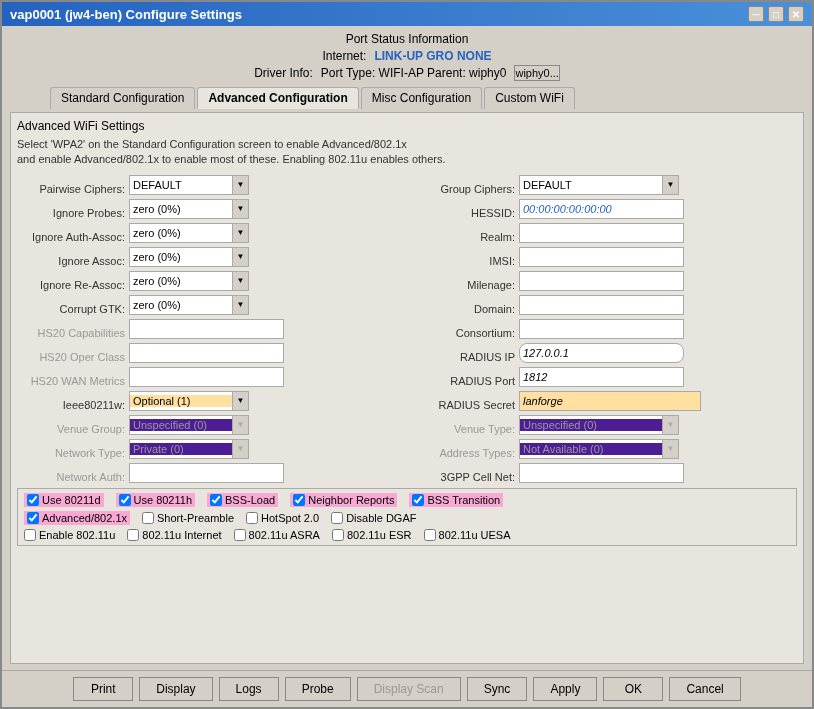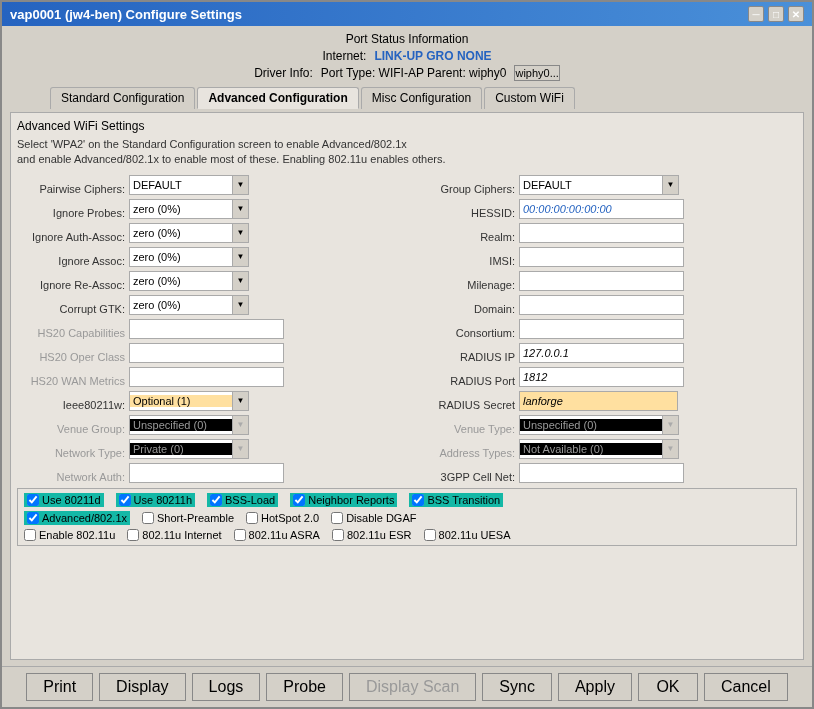--- a/index.html
+++ b/index.html
@@ -172,21 +172,21 @@
     }
     .custom-select-text {
       flex: 1;
       padding: 0 3px;
       font-size: 11px;
       overflow: hidden;
       white-space: nowrap;
     }
     .custom-select-text.disabled {
       color: #999;
-      background: #000000;
+      background: #4c1d95;
     }
     .custom-select-text.orange {
       background: #ffe0a0;
     }
     .dropdown-btn {
       width: 16px;
       height: 18px;
       background: #d4d0c8;
       border-left: 1px solid #aaa;
       display: flex;
@@ -212,42 +212,42 @@
       gap: 12px;
       flex-wrap: wrap;
     }
     .checkbox-item {
       display: flex;
       align-items: center;
       gap: 3px;
       font-size: 11px;
     }
     .checkbox-item.highlighted {
-      background: #14b8a6;
+      background: #f9a8d4;
       padding: 1px 3px;
     }
     input[type="checkbox"] {
       width: 12px;
       height: 12px;
     }
     .bottom-bar {
       display: flex;
       justify-content: center;
       align-items: center;
       gap: 6px;
       padding: 6px 8px;
       border-top: 1px solid #aaa;
       background: #d4d0c8;
     }
     .bottom-btn {
       padding: 4px 16px;
       background: #d4d0c8;
       border: 1px solid #888;
       cursor: pointer;
-      font-size: 16px;
+      font-size: 12px;
       min-width: 60px;
     }
     .bottom-btn.disabled {
       color: #999;
       cursor: default;
     }
   </style>
 </head>
 <body>
 
@@ -421,31 +421,31 @@
             <input type="text" class="form-input" style="width: 165px;" value="">
           </div>
 
           <div class="form-row">
             <span class="form-label">Consortium:</span>
             <input type="text" class="form-input" style="width: 165px;" value="">
           </div>
 
           <div class="form-row">
             <span class="form-label">RADIUS IP</span>
-            <input type="text" class="form-input" style="width: 165px;" value="127.0.0.1">
+            <input type="text" class="form-input" style="width: 165px; border-radius: 8px;" value="127.0.0.1">
           </div>
 
           <div class="form-row">
             <span class="form-label">RADIUS Port</span>
             <input type="text" class="form-input" style="width: 165px;" value="1812">
           </div>
 
           <div class="form-row">
             <span class="form-label">RADIUS Secret</span>
-            <input type="text" class="form-input highlight" style="width: 159px;" value="lanforge">
+            <input type="text" class="form-input highlight" style="width: 182px;" value="lanforge">
           </div>
 
           <div class="form-row">
             <span class="form-label disabled">Venue Type:</span>
             <div class="custom-select" style="min-width:160px;">
               <span class="custom-select-text disabled">Unspecified (0)</span>
               <div class="dropdown-btn disabled">▼</div>
             </div>
           </div>
 

